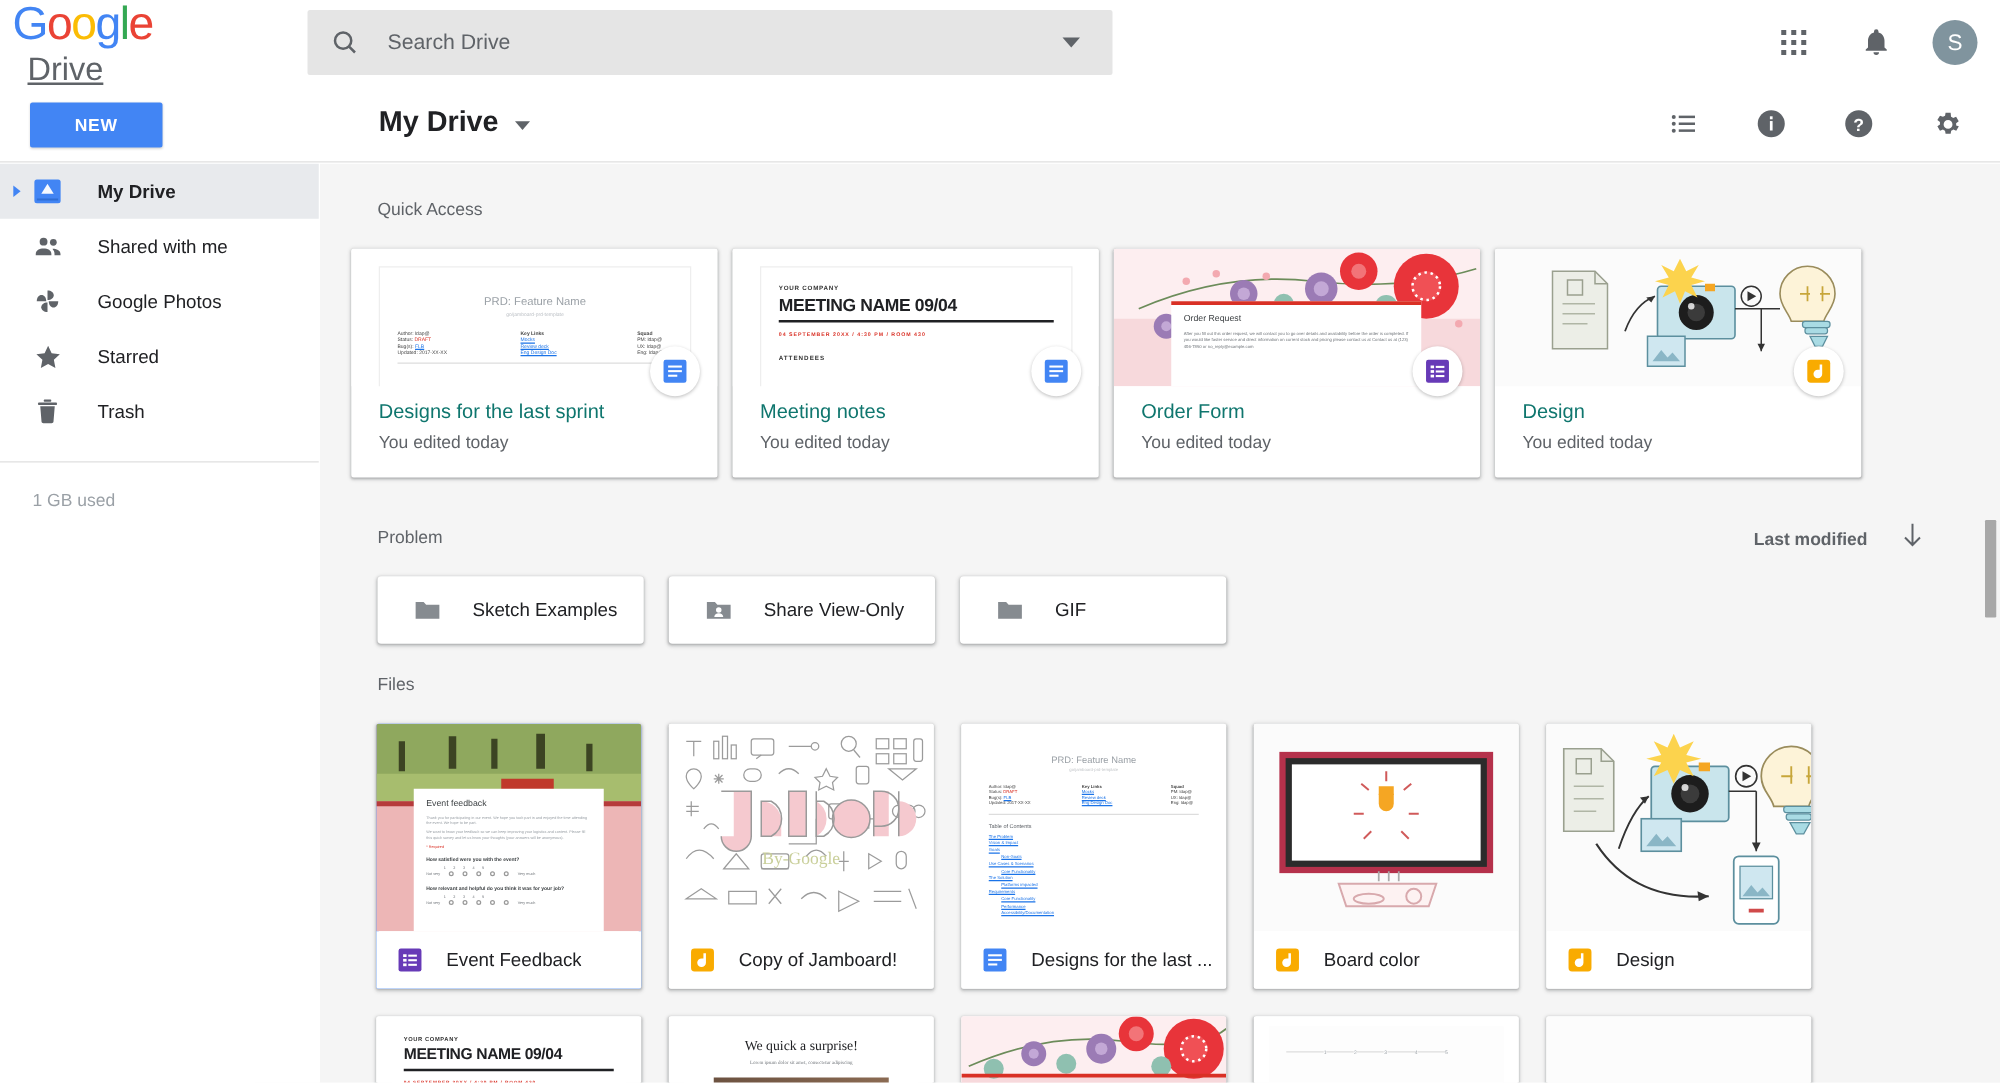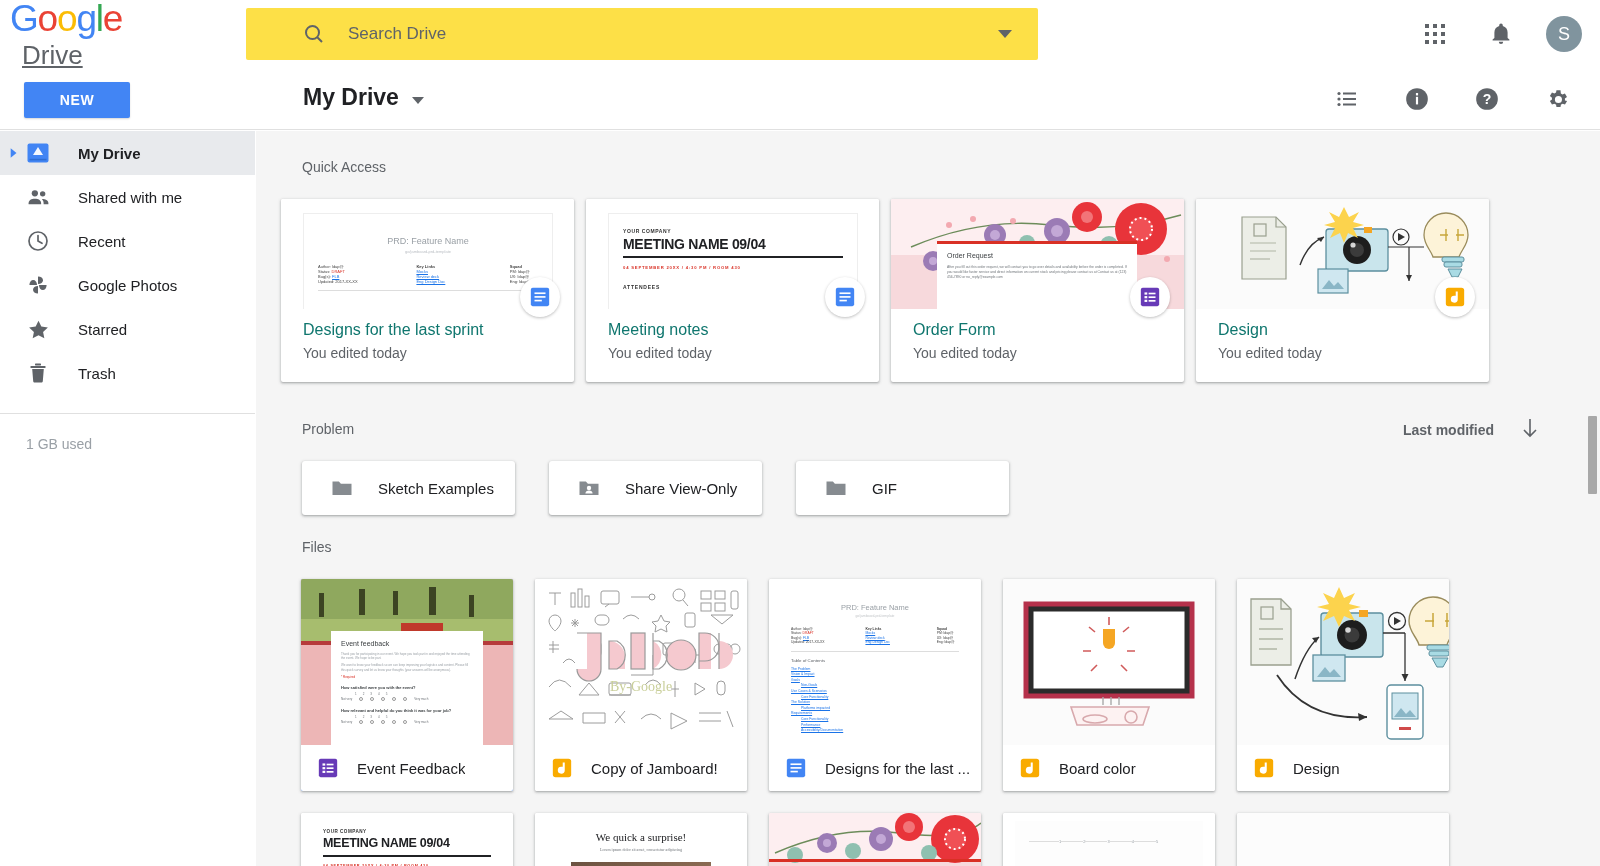--- a/index.html
+++ b/index.html
@@ -16,22 +16,22 @@
     position: absolute; top: 0; left: 0; width: 1600px; height: 68px;
     background: #fff; display: flex; align-items: center;
   }
   .logo-wrap { display: flex; align-items: flex-start; margin-left: 10px; width: 216px; flex-direction: column; }
   .glogo { font-size: 37px; letter-spacing: -1.2px; font-family: "Liberation Sans", sans-serif; }
   .glogo .b { color: #4285F4; } .glogo .r { color: #EA4335; }
   .glogo .y { color: #FBBC05; } .glogo .g { color: #34A853; }
   .product-name { font-size: 26px; color: #5f6368; margin-left: 12px; font-weight: 400; text-decoration: underline; }
 
   .searchbar {
-    position: absolute; left: 246px; top: 8px; width: 792px; height: 52px;
-    background: #fde047; border-radius: 2px; display: flex; align-items: center; padding-left: 38px;
+    position: absolute; left: 246px; top: 8px; width: 644px; height: 52px;
+    background: #e5e5e5; border-radius: 2px; display: flex; align-items: center;
   }
   .search-icon { margin-left: 18px; width: 24px; height: 24px; flex: none; }
   .search-input {
     border: none; outline: none; background: transparent;
     font-size: 17px; color: #3c4043; margin-left: 22px; flex: 1;
     font-family: "Liberation Sans", sans-serif;
   }
   .search-input::placeholder { color: #5f6368; }
   .search-caret {
     width: 0; height: 0; border-left: 7px solid transparent; border-right: 7px solid transparent;
@@ -102,21 +102,21 @@
     background: #fff; box-shadow: 0 1px 3px rgba(0,0,0,.25);
     display: flex; align-items: center; justify-content: center; z-index: 3;
   }
   .qa-name { position: absolute; left: 22px; top: 122px; font-size: 16px; color: #0f766e; white-space: nowrap; }
   .qa-sub  { position: absolute; left: 22px; top: 146px; font-size: 14px; color: #5f6368; }
 
   
   #fold-label { position: absolute; left: 46px; top: 290px; }
   .sort-ctrl { position: absolute; right: 60px; top: 286px; display: flex; align-items: center; gap: 26px; cursor: pointer; }
   .sort-text { font-size: 14px; color: #5f6368; font-weight: bold; }
-  .fold-row { position: absolute; left: 46px; top: 330px; display: flex; gap: 34px; }
+  .fold-row { position: absolute; left: 46px; top: 330px; display: flex; gap: 20px; }
   .fold-card {
     width: 213px; height: 54px; background: #fff; border-radius: 3px;
     box-shadow: 0 1px 2px rgba(60,64,67,.30), 0 1px 3px 1px rgba(60,64,67,.15);
     display: flex; align-items: center; cursor: pointer;
   }
   .fold-icon { margin-left: 28px; width: 24px; height: 24px; flex: none; }
   .fold-name { margin-left: 24px; font-size: 15px; color: #202124; }
 
   
   #files-label { position: absolute; left: 46px; top: 408px; }
@@ -246,29 +246,20 @@
             <circle cx="8.5" cy="8" r="3"></circle>
             <circle cx="16" cy="8.5" r="2.6"></circle>
             <path d="M2.5 17.5c0-2.8 2.7-4.2 6-4.2s6 1.4 6 4.2v1h-12z"></path>
             <path d="M15.5 13.5c2.8.1 6 1.1 6 4v1h-4.6v-1.2c0-1.5-.6-2.7-1.4-3.5z"></path>
           </g>
         </svg>
     </span>
     <span class="nav-label">Shared with me</span>
   </div>
 
-  <div class="nav-item">
-    <span class="nav-icon">
-      <svg width="24" height="24" viewBox="0 0 24 24">
-          <circle cx="12" cy="12" r="9" fill="none" stroke="#5f6368" stroke-width="1.7"></circle>
-          <path d="M12 6.6V12l4 2.3" fill="none" stroke="#5f6368" stroke-width="1.7" stroke-linecap="round"></path>
-        </svg>
-    </span>
-    <span class="nav-label">Recent</span>
-  </div>
 
   <div class="nav-item">
     <span class="nav-icon">
       <svg width="24" height="24" viewBox="0 0 24 24">
           <g fill="#5f6368">
             <path d="M12 11V3.4c3 0 5 1.7 5 3.8S15 11 12 11z"></path>
             <path d="M13 12h7.6c0 3-1.7 5-3.8 5S13 15 13 12z"></path>
             <path d="M12 13v7.6c-3 0-5-1.7-5-3.8S9 13 12 13z"></path>
             <path d="M11 12H3.4c0-3 1.7-5 3.8-5S11 9 11 12z"></path>
           </g>

